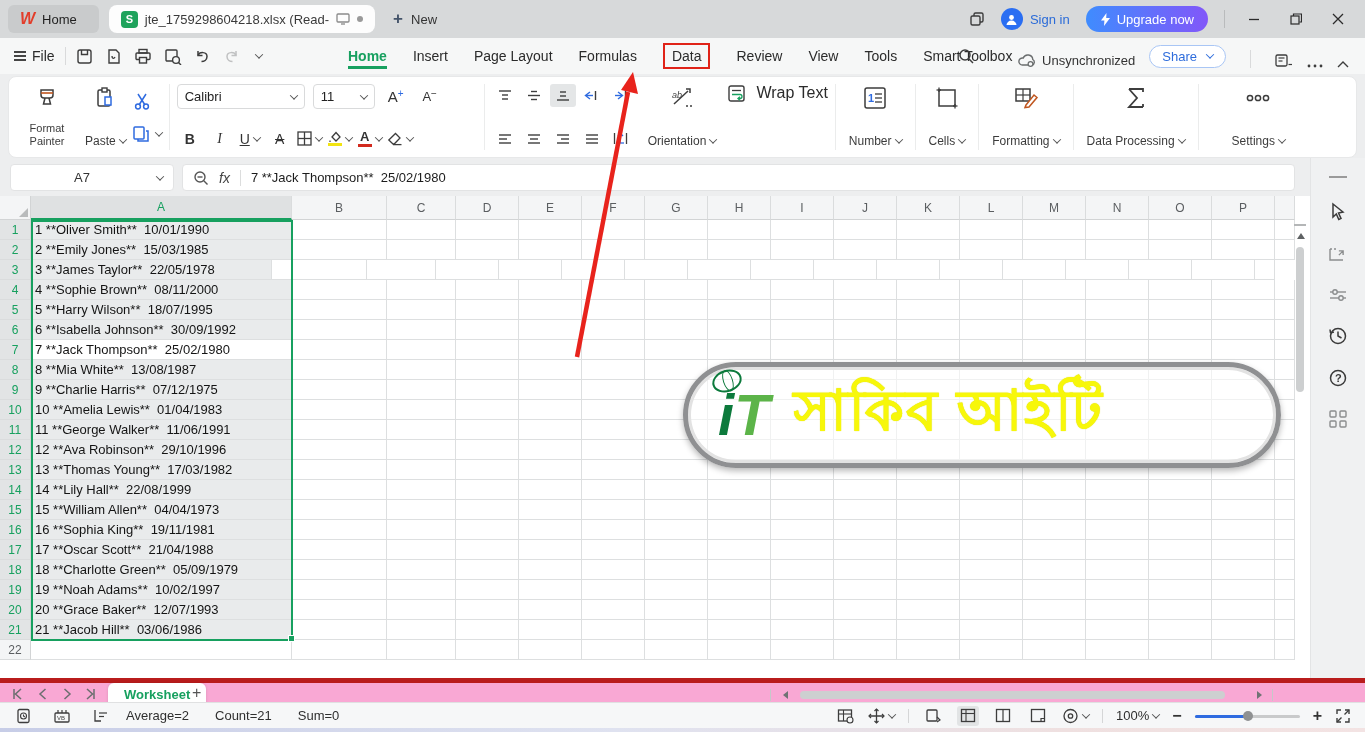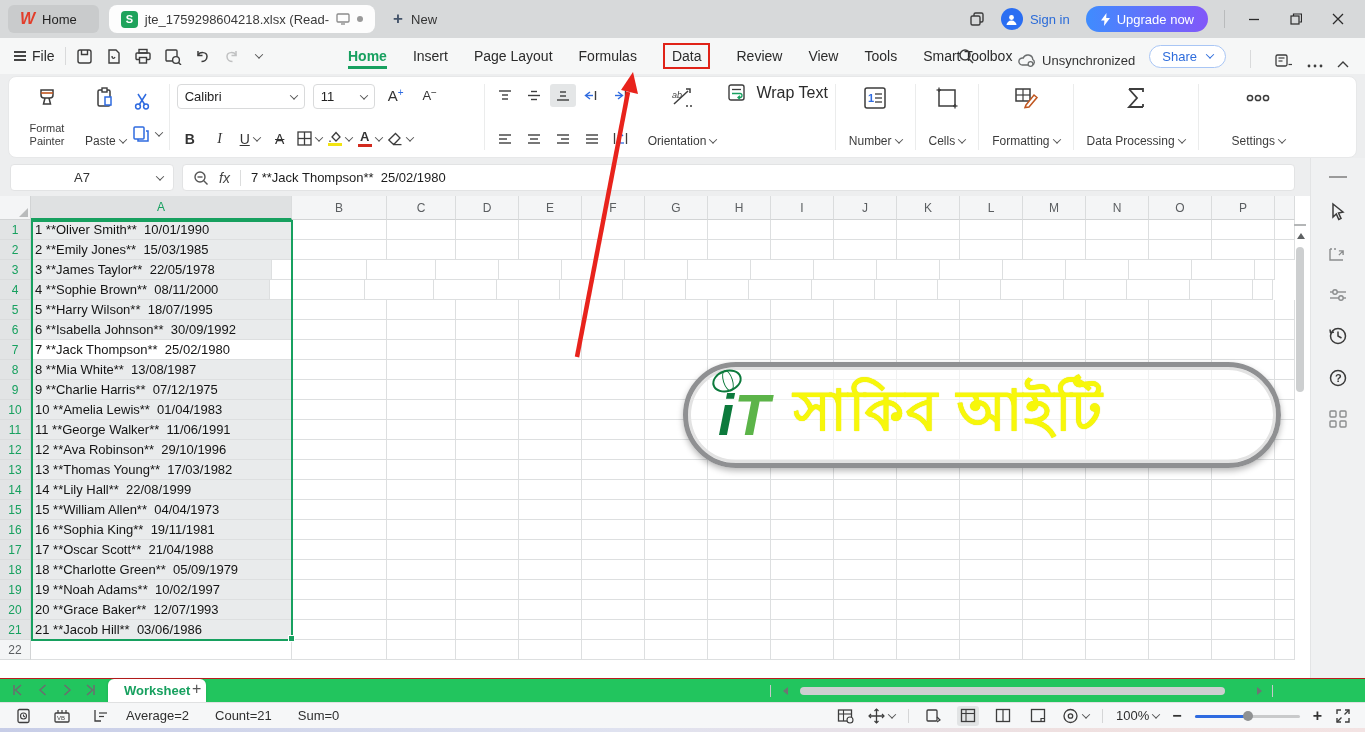--- a/index.html
+++ b/index.html
@@ -44,21 +44,21 @@
   .cv.blue { border-color:#2f6ddc; }
 
   
   .ribbonzone { position:absolute; left:0; top:74px; width:1365px; height:122px; background:#edeeef; }
   .ribbon { position:absolute; left:8px; top:2px; width:1349px; height:82px; background:#fff; border:1px solid #e7e8e9; border-radius:8px; display:flex; align-items:stretch; padding:5px 6px; }
   .rsep { width:1px; background:#ebecec; margin:2px 7px; }
   .rbig { display:flex; flex-direction:column; align-items:center; justify-content:space-between; padding:4px 6px; }
   .rbig .lbl { font-size:12px; color:#3c3c3c; display:flex; align-items:center; white-space:nowrap; }
   .lbl2 { font-size:11px; color:#3c3c3c; text-align:center; line-height:1.2; }
   .rcol { display:flex; flex-direction:column; justify-content:space-between; padding:2px 0; }
-  .rrow { display:flex; align-items:flex-start; gap:8px; }
+  .rrow { display:flex; align-items:center; gap:8px; }
   .combo { border:1px solid #d9dadb; border-radius:4px; height:25px; display:flex; align-items:center; padding:0 7px; font-size:13px; color:#222; justify-content:space-between; background:#fff; }
   .sbtn { width:26px; height:23px; display:flex; align-items:center; justify-content:center; border-radius:3px; font-size:14px; color:#333; }
   .sbtn.sel { background:#e4e6e7; }
   .fmt-letter { font-weight:700; }
   .underbar { display:block; height:3px; width:14px; margin-top:1px; }
   .stacked { display:flex; flex-direction:column; align-items:center; line-height:1; }
 
   
   .fbar { position:absolute; left:0; top:160px; width:1365px; height:36px; background:#edeeef; }
   .namebox { position:absolute; left:10px; top:4px; width:164px; height:27px; background:#fff; border:1px solid #e2e3e4; border-radius:4px; display:flex; align-items:center; font-size:13px; color:#333; }
@@ -98,21 +98,21 @@
   .vminis { position:absolute; left:1294px; top:224px; width:12px; height:2px; background:#b4b6b7; }
   .vup { position:absolute; left:1297px; top:233px; width:0; height:0; border-left:4px solid transparent; border-right:4px solid transparent; border-bottom:6px solid #5f6264; }
   .vthumb { position:absolute; left:1296px; top:247px; width:8px; height:145px; background:#cdcfd0; border-radius:4px; }
 
   
   .sidebar { position:absolute; left:1310px; top:158px; width:55px; height:544px; background:#f0f1f2; border-left:1px solid #e3e4e5; display:flex; flex-direction:column; align-items:center; }
   .sb-handle { width:18px; height:2px; background:#9a9a9a; margin:18px 0 24px; }
   .sb-ic { margin-bottom:22px; }
 
   
-  .tabbar { position:absolute; left:0; top:678px; width:1365px; height:24px; background:#22c55e; border-top:1px solid #b91c1c; }
+  .tabbar { position:absolute; left:0; top:678px; width:1365px; height:24px; background:#f9a8d4; border-top:5px solid #b91c1c; }
   .nav-ic { position:absolute; top:4px; }
   .sheettab { position:absolute; left:108px; top:0; height:24px; background:#fff; color:#17a05f; font-weight:700; font-size:13px; padding:0 16px; line-height:23px; border-radius:6px 6px 0 0; box-shadow:0 0 3px rgba(0,0,0,.12); }
   .addsheet { position:absolute; left:192px; top:1px; font-size:16px; color:#555; }
   .hsep1 { position:absolute; left:770px; top:6px; width:1px; height:12px; background:#c6c8c9; }
   .hleft { position:absolute; left:783px; top:8px; width:0; height:0; border-top:4px solid transparent; border-bottom:4px solid transparent; border-right:5px solid #707374; }
   .hthumb { position:absolute; left:800px; top:8px; width:425px; height:8px; background:#cdcfd0; border-radius:4px; }
   .hright { position:absolute; left:1257px; top:8px; width:0; height:0; border-top:4px solid transparent; border-bottom:4px solid transparent; border-left:5px solid #707374; }
   .hsep2 { position:absolute; left:1272px; top:6px; width:1px; height:12px; background:#c6c8c9; }
 
   
@@ -659,21 +659,21 @@
         <div class="cell" style="width: 63px;"></div>
         <div class="cell" style="width: 63px;"></div>
         <div class="cell" style="width: 63px;"></div>
         <div class="cell" style="width: 63px;"></div>
         <div class="cell" style="width: 63px;"></div>
         <div class="cell" style="width: 63px;"></div>
         <div class="cell" style="width: 20px;"></div>
       </div>
       <div class="grid-row">
         <div class="rh s">4</div>
-        <div class="cell cellA s" style="width: 239px;">4 **Sophie Brown**  08/11/2000</div>
+        <div class="cell cellA s" style="width: 261px;">4 **Sophie Brown**  08/11/2000</div>
         <div class="cell" style="width: 95px;"></div>
         <div class="cell" style="width: 69px;"></div>
         <div class="cell" style="width: 63px;"></div>
         <div class="cell" style="width: 63px;"></div>
         <div class="cell" style="width: 63px;"></div>
         <div class="cell" style="width: 63px;"></div>
         <div class="cell" style="width: 63px;"></div>
         <div class="cell" style="width: 63px;"></div>
         <div class="cell" style="width: 63px;"></div>
         <div class="cell" style="width: 63px;"></div>

